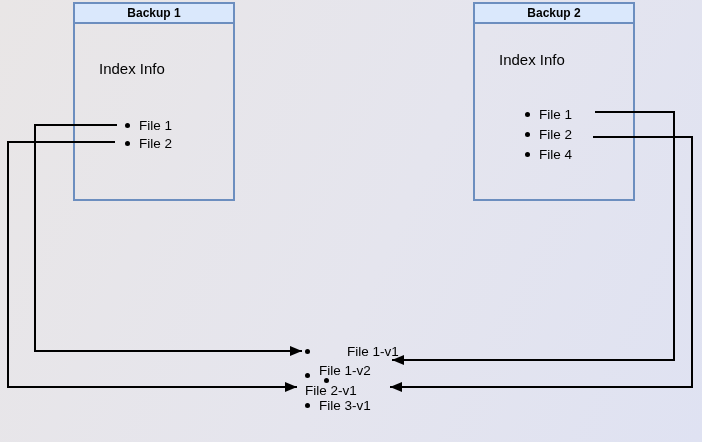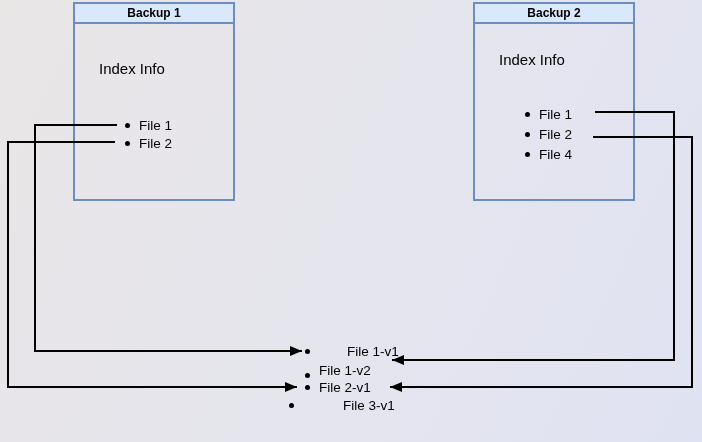--- a/index.html
+++ b/index.html
@@ -101,25 +101,25 @@
   </div>
 
   <div class="item" style="left:305px; top:342px;gap:28px;">
     <span class="dot"></span>
     <span>File 1-v1</span>
   </div>
   <div class="item" style="left:305px; top:360px;align-items:flex-end;">
     <span class="dot"></span>
     <span>File 1-v2</span>
   </div>
-  <div class="item" style="left:305px; top:378px;">
+  <div class="item" style="left:305px; top:378px;flex-direction:column;">
     <span class="dot"></span>
     <span>File 2-v1</span>
   </div>
-  <div class="item" style="left:289px; top:396px;gap:40px;">
+  <div class="item" style="left:305px; top:396px;">
     <span class="dot"></span>
     <span>File 3-v1</span>
   </div>
 
   <svg class="overlay" width="702" height="442" viewBox="0 0 702 442">
     <defs>
       <marker id="ah" markerUnits="userSpaceOnUse" markerWidth="13" markerHeight="11" refX="12" refY="5" orient="auto">
         <path d="M0,0 L12,5 L0,10 Z" fill="#000"></path>
       </marker>
     </defs>

